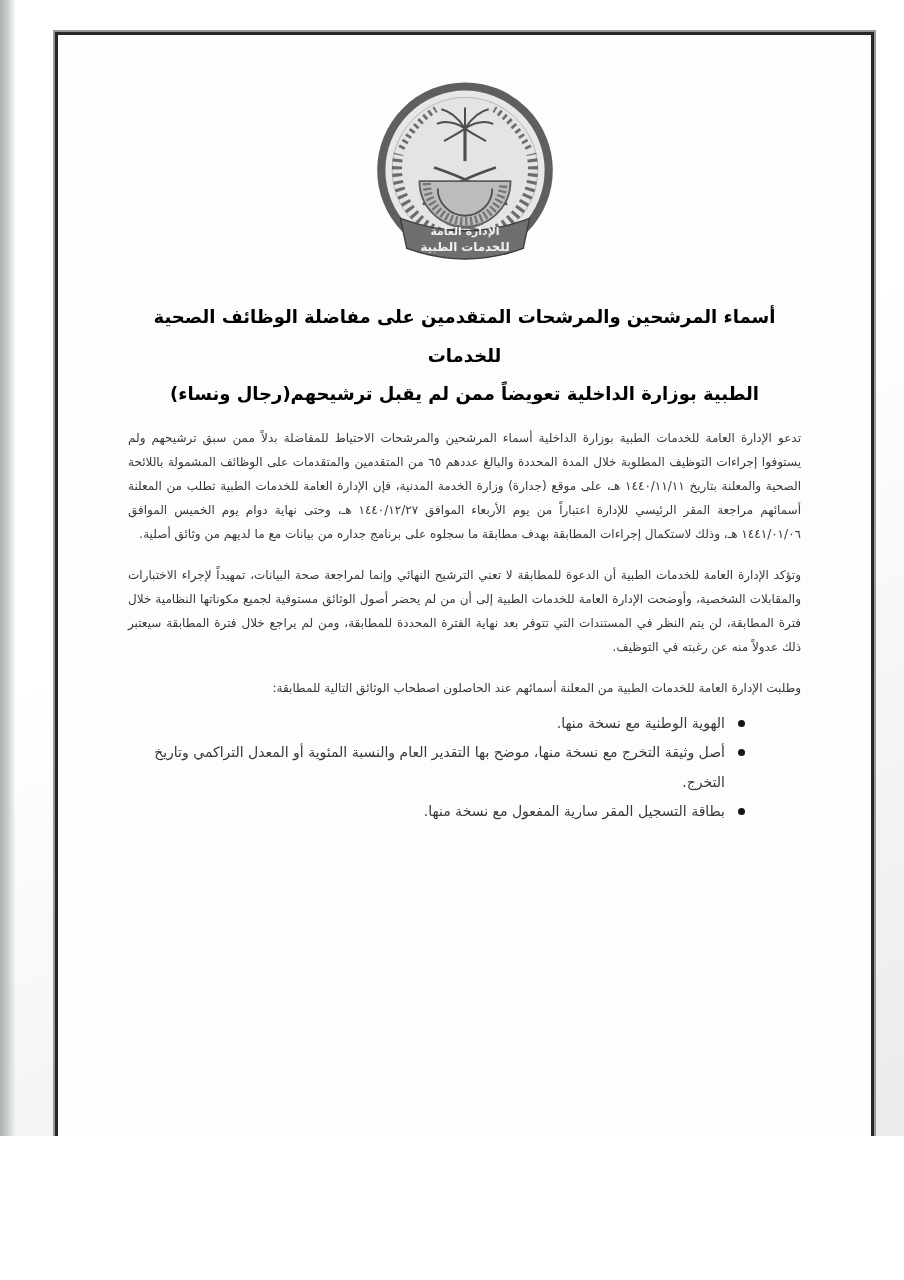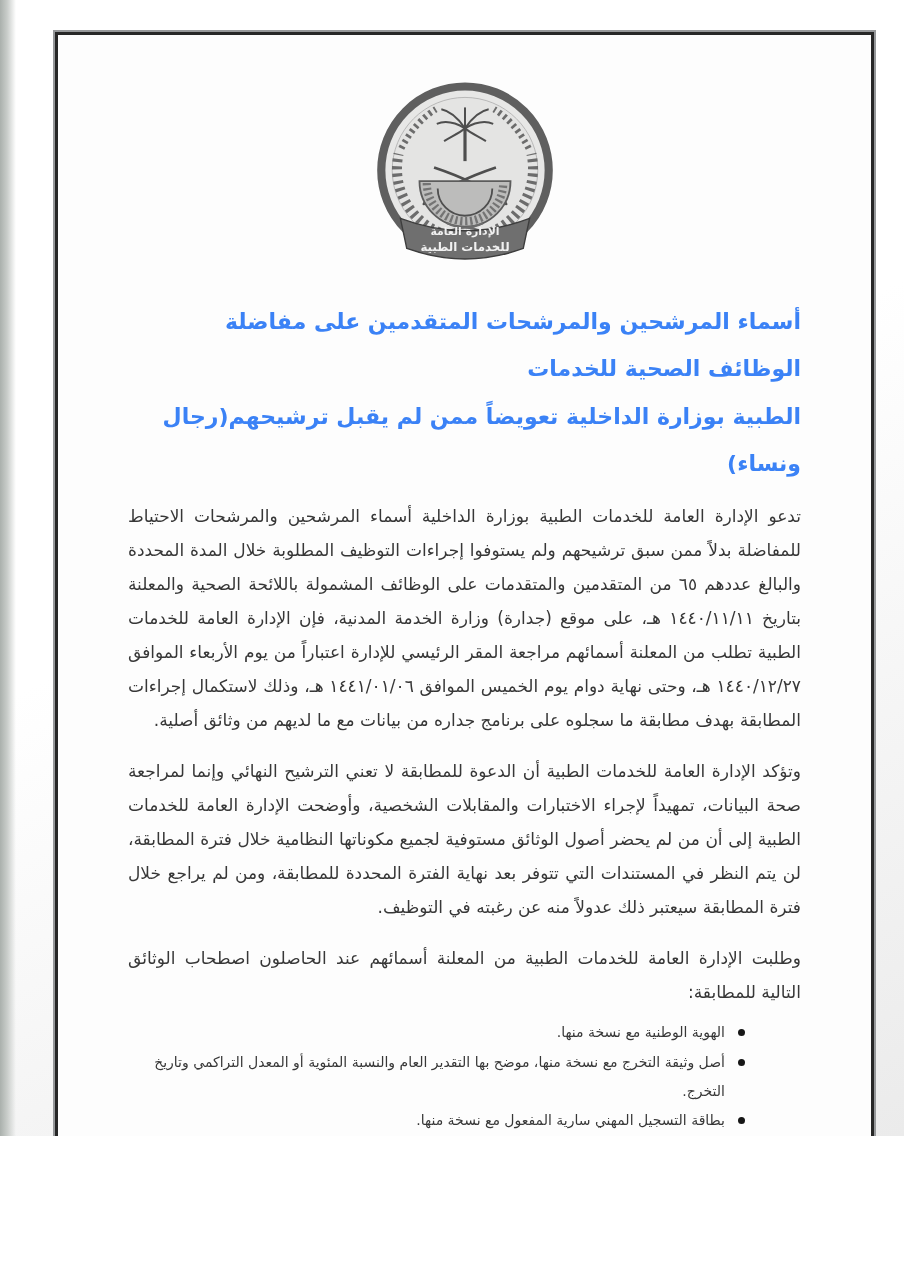--- a/index.html
+++ b/index.html
@@ -19,26 +19,26 @@
     border:3px solid #272727;
     outline:2px solid #96989a;
     padding:46px 70px 0 70px;
     direction:rtl;text-align:right;
     color:#373737;
   }
   .logo-wrap{text-align:center;margin:0 0 20px 0;}
   .logo-wrap svg{display:inline-block;}
   .doc-title{
     margin:0 0 12px 0;
-    font-size:22px;font-weight:bold;color:#3b82f6;
-    text-align:right;line-height:2.15;
+    font-size:18px;font-weight:bold;color:#000000;
+    text-align:center;line-height:2.15;
   }
   .para{
     margin:0 0 17px 0;
-    font-size:17px;line-height:2.0;
+    font-size:12px;line-height:2.0;
     text-align:justify;
   }
   .para.intro{margin-bottom:9px;}
   .doc-list{
     margin:2px;padding:0 54px 0 0;list-style:none;
   }
   .doc-list li{
     position:relative;
     font-size:14px;line-height:2.1;
     padding-right:20px;
@@ -115,17 +115,17 @@
 
     <p class="para">تدعو الإدارة العامة للخدمات الطبية بوزارة الداخلية أسماء المرشحين والمرشحات الاحتياط للمفاضلة بدلاً ممن سبق ترشيحهم ولم يستوفوا إجراءات التوظيف المطلوبة خلال المدة المحددة والبالغ عددهم ٦٥ من المتقدمين والمتقدمات على الوظائف المشمولة باللائحة الصحية والمعلنة بتاريخ ١٤٤٠/١١/١١ هـ، على موقع (جدارة) وزارة الخدمة المدنية، فإن الإدارة العامة للخدمات الطبية تطلب من المعلنة أسمائهم مراجعة المقر الرئيسي للإدارة اعتباراً من يوم الأربعاء الموافق ١٤٤٠/١٢/٢٧ هـ، وحتى نهاية دوام يوم الخميس الموافق ١٤٤١/٠١/٠٦ هـ، وذلك لاستكمال إجراءات المطابقة بهدف مطابقة ما سجلوه على برنامج جداره من بيانات مع ما لديهم من وثائق أصلية.</p>
 
     <p class="para">وتؤكد الإدارة العامة للخدمات الطبية أن الدعوة للمطابقة لا تعني الترشيح النهائي وإنما لمراجعة صحة البيانات، تمهيداً لإجراء الاختبارات والمقابلات الشخصية، وأوضحت الإدارة العامة للخدمات الطبية إلى أن من لم يحضر أصول الوثائق مستوفية لجميع مكوناتها النظامية خلال فترة المطابقة، لن يتم النظر في المستندات التي تتوفر بعد نهاية الفترة المحددة للمطابقة، ومن لم يراجع خلال فترة المطابقة سيعتبر ذلك عدولاً منه عن رغبته في التوظيف.</p>
 
     <p class="para intro">وطلبت الإدارة العامة للخدمات الطبية من المعلنة أسمائهم عند الحاصلون اصطحاب الوثائق التالية للمطابقة:</p>
 
     <ul class="doc-list">
       <li><span class="dot"></span><span>الهوية الوطنية مع نسخة منها.</span></li>
       <li><span class="dot"></span><span>أصل وثيقة التخرج مع نسخة منها، موضح بها التقدير العام والنسبة المئوية أو المعدل التراكمي وتاريخ التخرج.</span></li>
-      <li><span class="dot"></span><span>بطاقة التسجيل المهني سارية المفعول مع نسخة منها.</span></li>
+      <li><span class="dot"></span><span>بطاقة التسجيل المقر سارية المفعول مع نسخة منها.</span></li>
     </ul>
 
   </div>
 </div>
 
 </body></html>

